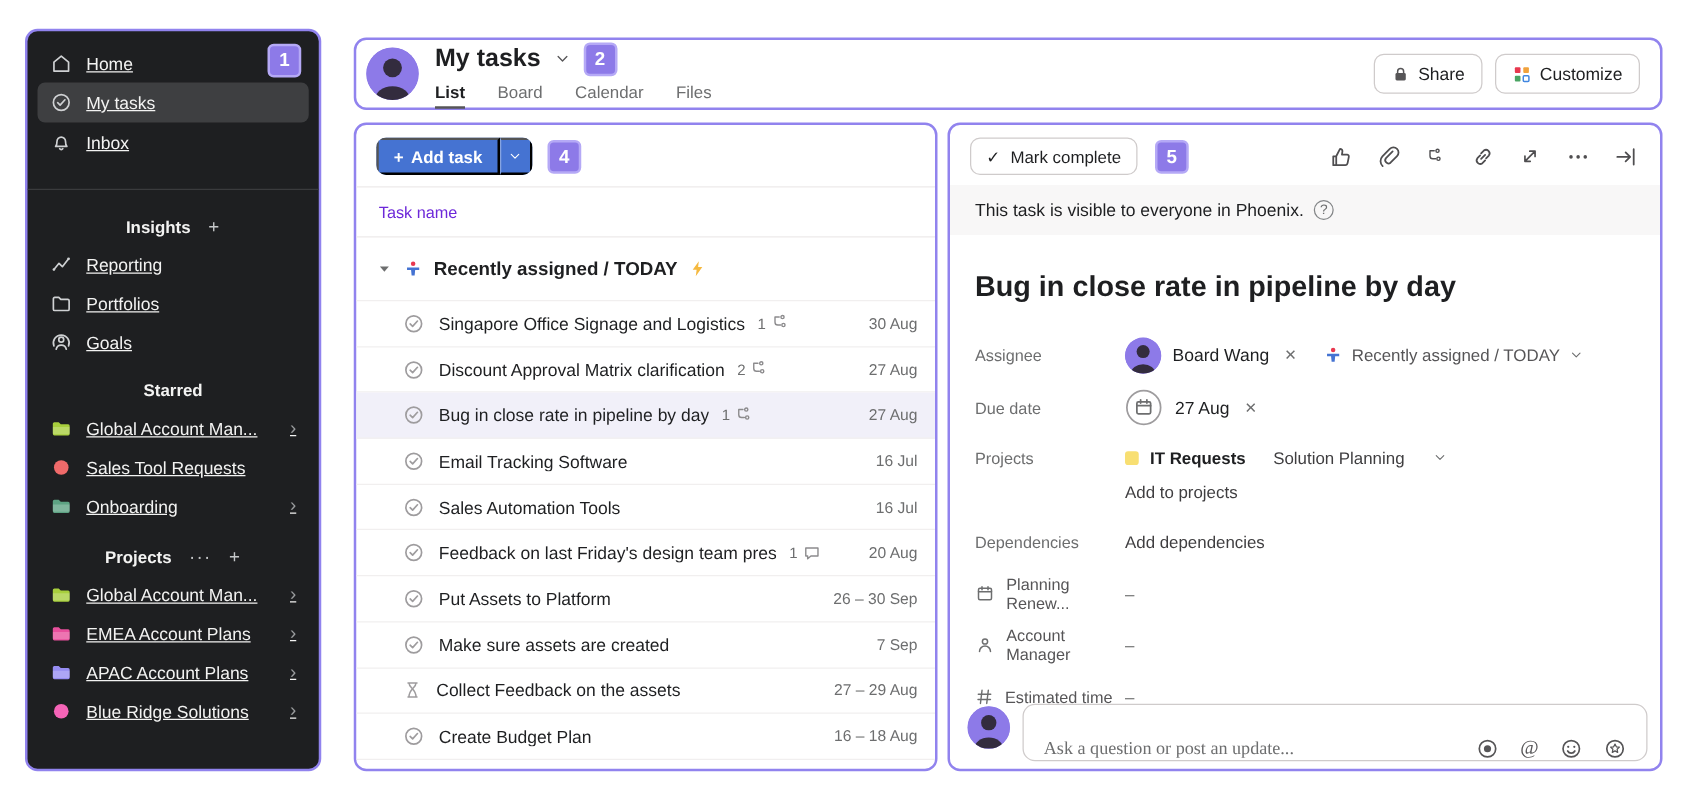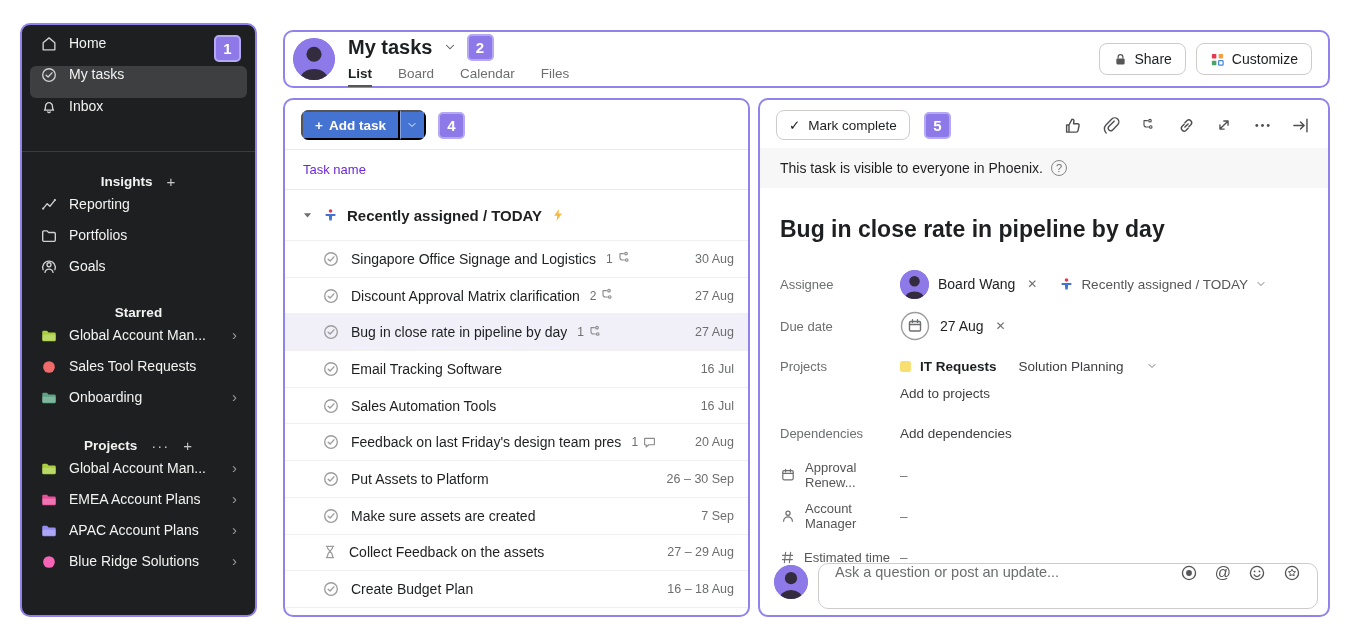--- a/index.html
+++ b/index.html
@@ -9,21 +9,21 @@
 
   
   .annot-panel { position:absolute; border:2px solid #9183ee; border-radius:10px; background:#fff; }
   .badge { display:inline-flex; align-items:center; justify-content:center; width:27px; height:27px;
            background:#8d7ae8; border:2px solid #b5a9f6; border-radius:5px; color:#fff; font-size:15px; font-weight:700; flex:none; }
 
   
   .sidebar { left:20px; top:23px; width:237px; height:594px; background:#1e1f21; overflow:hidden; }
   .sidebar .badge { position:absolute; top:10px; right:14px; }
   .side-pad { padding:10px 8px 0 8px; }
-  .side-item { display:flex; align-items:flex-start; height:31px; padding:0 10px; gap:11px; color:#f3f3f2; font-size:14px; border-radius:6px; }
+  .side-item { display:flex; align-items:center; height:31px; padding:0 10px; gap:11px; color:#f3f3f2; font-size:14px; border-radius:6px;text-decoration:underline; }
   .side-item.selected { background:#3e3f41; height:32px; }
   .side-item .chev { margin-left:auto; color:#9a9c9e; font-size:15px; line-height:1; }
   .side-icon { width:18px; height:18px; flex:none; display:flex; align-items:center; justify-content:center; }
   .side-divider { height:1px; background:#3a3b3d; margin:22px -8px 4px -8px; }
   .side-header { display:flex; align-items:center; gap:14px; height:30px; padding:0 10px; color:#f3f3f2; font-size:13.5px; font-weight:700;justify-content:center; }
   .side-header .hact { color:#c5c7c9; font-weight:400; font-size:15px; letter-spacing:1px; }
   .mt14 { margin-top:14px; } .mt8 { margin-top:8px; } .mt10 { margin-top:10px; }
 
   
   .topbar { left:283px; top:30px; width:1047px; height:58px; display:flex; align-items:center; padding:0 16px 0 8px; }
@@ -77,21 +77,21 @@
   .aname { font-size:14px; font-weight:500; margin-left:9px; }
   .xbtn { color:#6d6e6f; font-size:12px; margin-left:12px; }
   .asec { display:flex; align-items:center; gap:7px; margin-left:22px; color:#565557; font-size:13.5px; }
   .due-val { font-size:14px; font-weight:500; margin-left:10px; }
   .chip-square { width:11px; height:11px; border-radius:2.5px; background:#f8df72; flex:none; }
   .proj-name { font-size:13.5px; font-weight:700; margin-left:9px;text-align:right; }
   .proj-sec { font-size:13.5px; color:#3f3e40; margin-left:22px; display:flex; align-items:center; gap:22px; }
   .dep-add { font-size:13.5px; color:#3f3e40; }
   .comment-bar { position:absolute; left:14px; right:10px; bottom:6px; display:flex; align-items:flex-start; gap:10px; }
   .cavatar { width:34px; height:34px; border-radius:50%; background:#8d7ae8; overflow:hidden; flex:none; margin-top:2px; }
-  .cbox { flex:1; height:46px; border:1px solid #cfcbcb; border-radius:10px; background:#fff; display:flex; align-items:flex-start; padding:0 16px; }
+  .cbox { flex:1; height:46px; border:1px solid #cfcbcb; border-radius:10px; background:#fff; display:flex; align-items:flex-end; padding:0 16px;font-family:Liberation Serif, serif; }
   .cplaceholder { color:#6d6e6f; font-size:14.5px; flex:1; white-space:nowrap; overflow:hidden; }
   .cicons { display:flex; align-items:center; gap:17px; color:#565557; }
 
   svg { display:block; }
 </style>
 </head>
 <body>
 
 <div class="stage">
 
@@ -578,21 +578,21 @@
 
       <div id="custom-fields">
           <div class="cf-row">
             <span class="cf-label">
               <span style="color: rgb(109, 110, 111);">
                 <svg width="16" height="16" viewBox="0 0 20 20" fill="none">
                   <rect x="3.5" y="4.5" width="13" height="11.5" rx="1.5" stroke="currentColor" stroke-width="1.5" stroke-linecap="round" stroke-linejoin="round"></rect>
                   <path d="M3.5 8 h13 M7 3 v3 M13 3 v3" stroke="currentColor" stroke-width="1.5" stroke-linecap="round" stroke-linejoin="round"></path>
                 </svg>
               </span>
-              <span>Approval Renew...</span>
+              <span>Planning Renew...</span>
             </span>
             <span class="cf-dash">–</span>
           </div>
           <div class="cf-row">
             <span class="cf-label">
               <span style="color: rgb(109, 110, 111);">
                 <svg width="16" height="16" viewBox="0 0 20 20" fill="none">
                   <circle cx="10" cy="6.5" r="2.6" stroke="currentColor" stroke-width="1.5" stroke-linecap="round" stroke-linejoin="round"></circle>
                   <path d="M4.5 16.5 a5.5 5.5 0 0 1 11 0" stroke="currentColor" stroke-width="1.5" stroke-linecap="round" stroke-linejoin="round"></path>
                 </svg>

